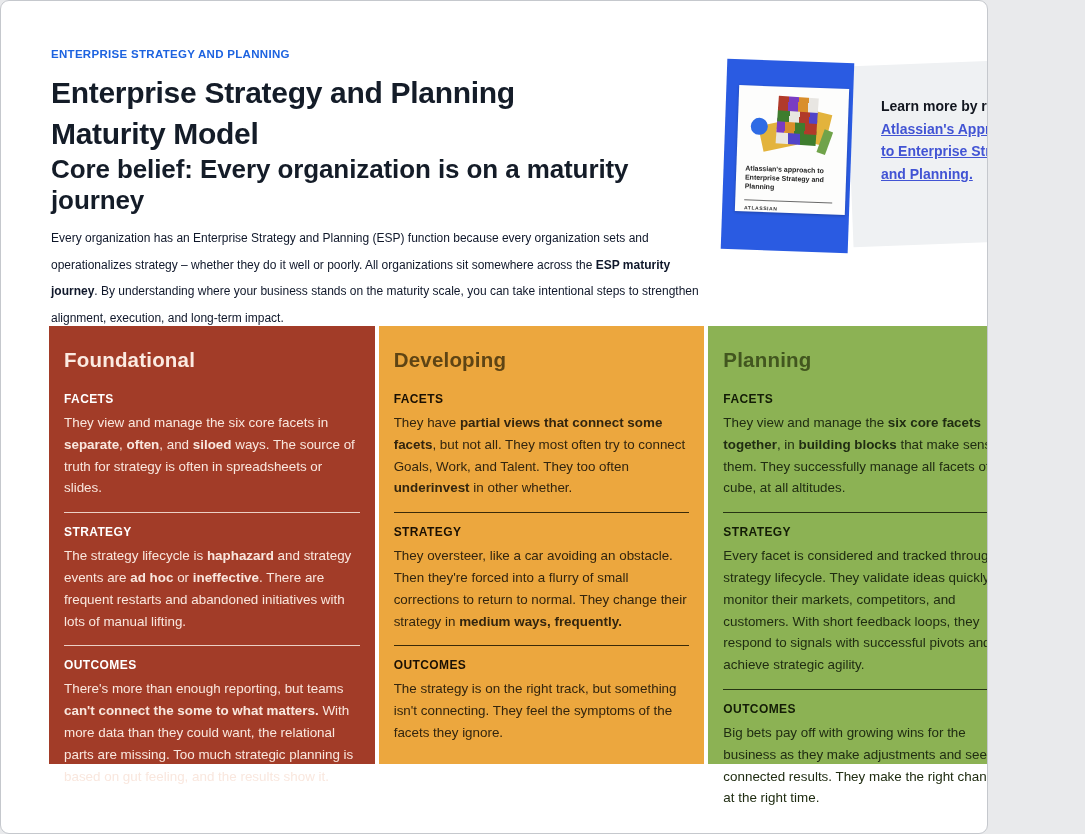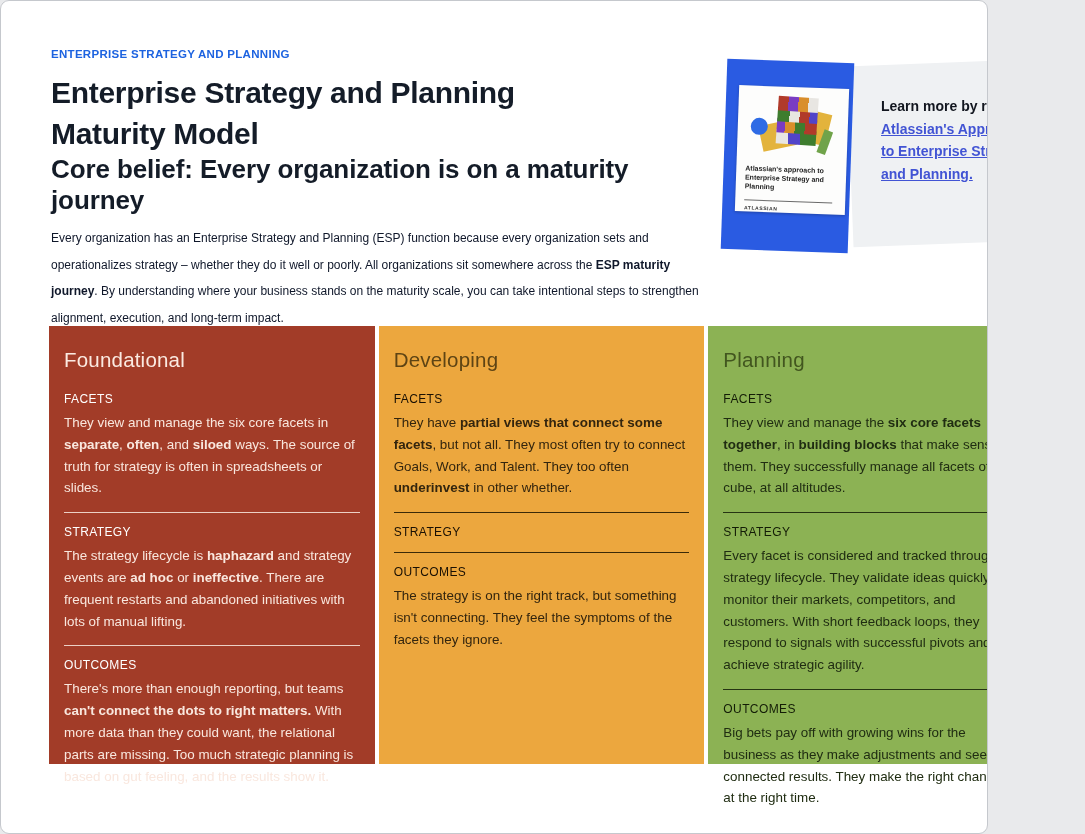--- a/index.html
+++ b/index.html
@@ -89,26 +89,26 @@
     position:absolute; left:48px; top:325px;
     width:985px; height:438px;
     display:flex; gap:4px;
   }
   .column {
     flex:1; padding:17px 15px 14px 15px;
     background:var(--bg);
     color:var(--text);
   }
   .col-title {
-    font-size:20.5px; font-weight:400; letter-spacing:0.2px;
+    font-size:20.5px; font-weight:700; letter-spacing:0.2px;
     color:var(--title);
     margin:5px 0 20px 0;
   }
   .sec-heading {
-    font-size:12px; font-weight:400; letter-spacing:0.4px;
+    font-size:12px; font-weight:700; letter-spacing:0.4px;
     color:var(--head);
     margin-bottom:6px;
   }
   .sec-body { font-size:13.4px; line-height:21.8px; }
   .sec-body b { font-weight:700; }
   .column hr { border:none; border-top:1.3px solid var(--divider); margin:13px 0 12px 0; }
 
   
   .footer {
     position:absolute; left:50px; top:793px;
@@ -169,33 +169,34 @@
         <p class="sec-body"><span>They view and manage the six core facets in </span><b>separate</b><span>, </span><b>often</b><span>, and </span><b>siloed</b><span> ways. The source of truth for strategy is often in spreadsheets or slides.</span></p>
       </div>
       <hr>
       <div class="sec">
         <h4 class="sec-heading">STRATEGY</h4>
         <p class="sec-body"><span>The strategy lifecycle is </span><b>haphazard</b><span> and strategy events are </span><b>ad hoc</b><span> or </span><b>ineffective</b><span>. There are frequent restarts and abandoned initiatives with lots of manual lifting.</span></p>
       </div>
       <hr>
       <div class="sec">
         <h4 class="sec-heading">OUTCOMES</h4>
-        <p class="sec-body"><span>There's more than enough reporting, but teams </span><b>can't connect the dots to right matters.</b><span> With more data than they could want, the relational parts are missing. Too much strategic planning is based on gut feeling, and the results show it.</span></p>
+        <p class="sec-body"><span>There's more than enough reporting, but teams </span><b>can't connect the some to what matters.</b><span> With more data than they could want, the relational parts are missing. Too much strategic planning is based on gut feeling, and the results show it.</span></p>
       </div>
     </section>
 
     <section class="column" style="--bg: #eca73e; --title: #5e4414; --head: #1a1003; --text: #33250e; --divider: #3a2a08;">
       <h3 class="col-title">Developing</h3>
       <div class="sec">
         <h4 class="sec-heading">FACETS</h4>
         <p class="sec-body"><span>They have </span><b>partial views that connect some facets</b><span>, but not all. They most often try to connect Goals, Work, and Talent. They too often </span><b>underinvest</b><span> in other whether.</span></p>
       </div>
       <hr>
       <div class="sec">
         <h4 class="sec-heading">STRATEGY</h4>
+        <p class="sec-body"><span>They oversteer, like a car avoiding an obstacle. Then they're forced into a flurry of small corrections to return to normal. They change their strategy in </span><b>medium ways, frequently.</b></p>
       </div>
       <hr>
       <div class="sec">
         <h4 class="sec-heading">OUTCOMES</h4>
         <p class="sec-body"><span>The strategy is on the right track, but something isn't connecting. They feel the symptoms of the facets they ignore.</span></p>
       </div>
     </section>
 
     <section class="column" style="--bg: #8cb254; --title: #42561f; --head: #131c06; --text: #202d12; --divider: #263413;">
       <h3 class="col-title">Planning</h3>

